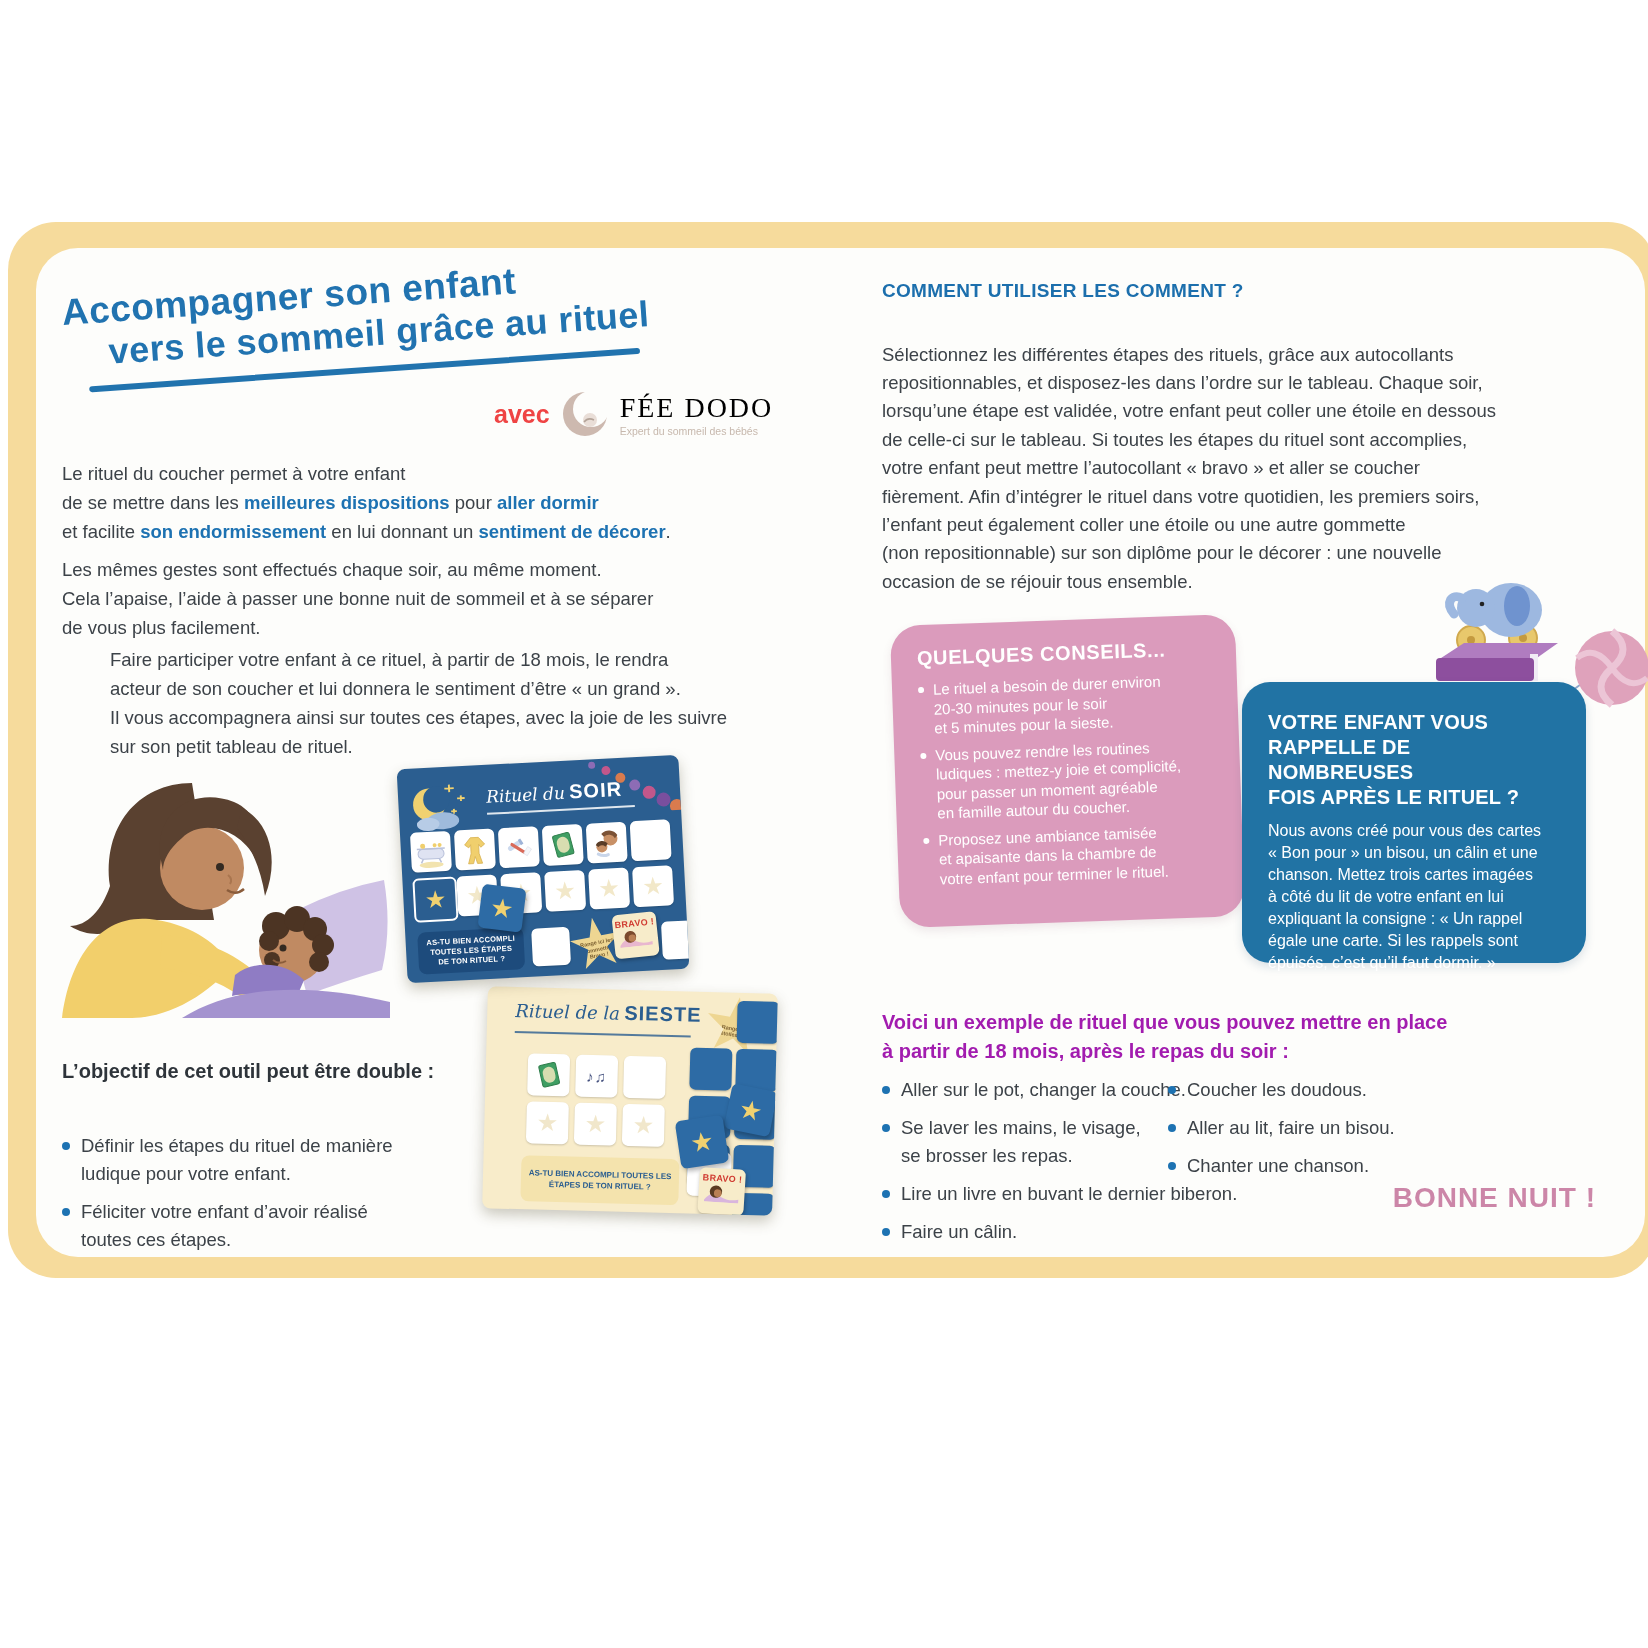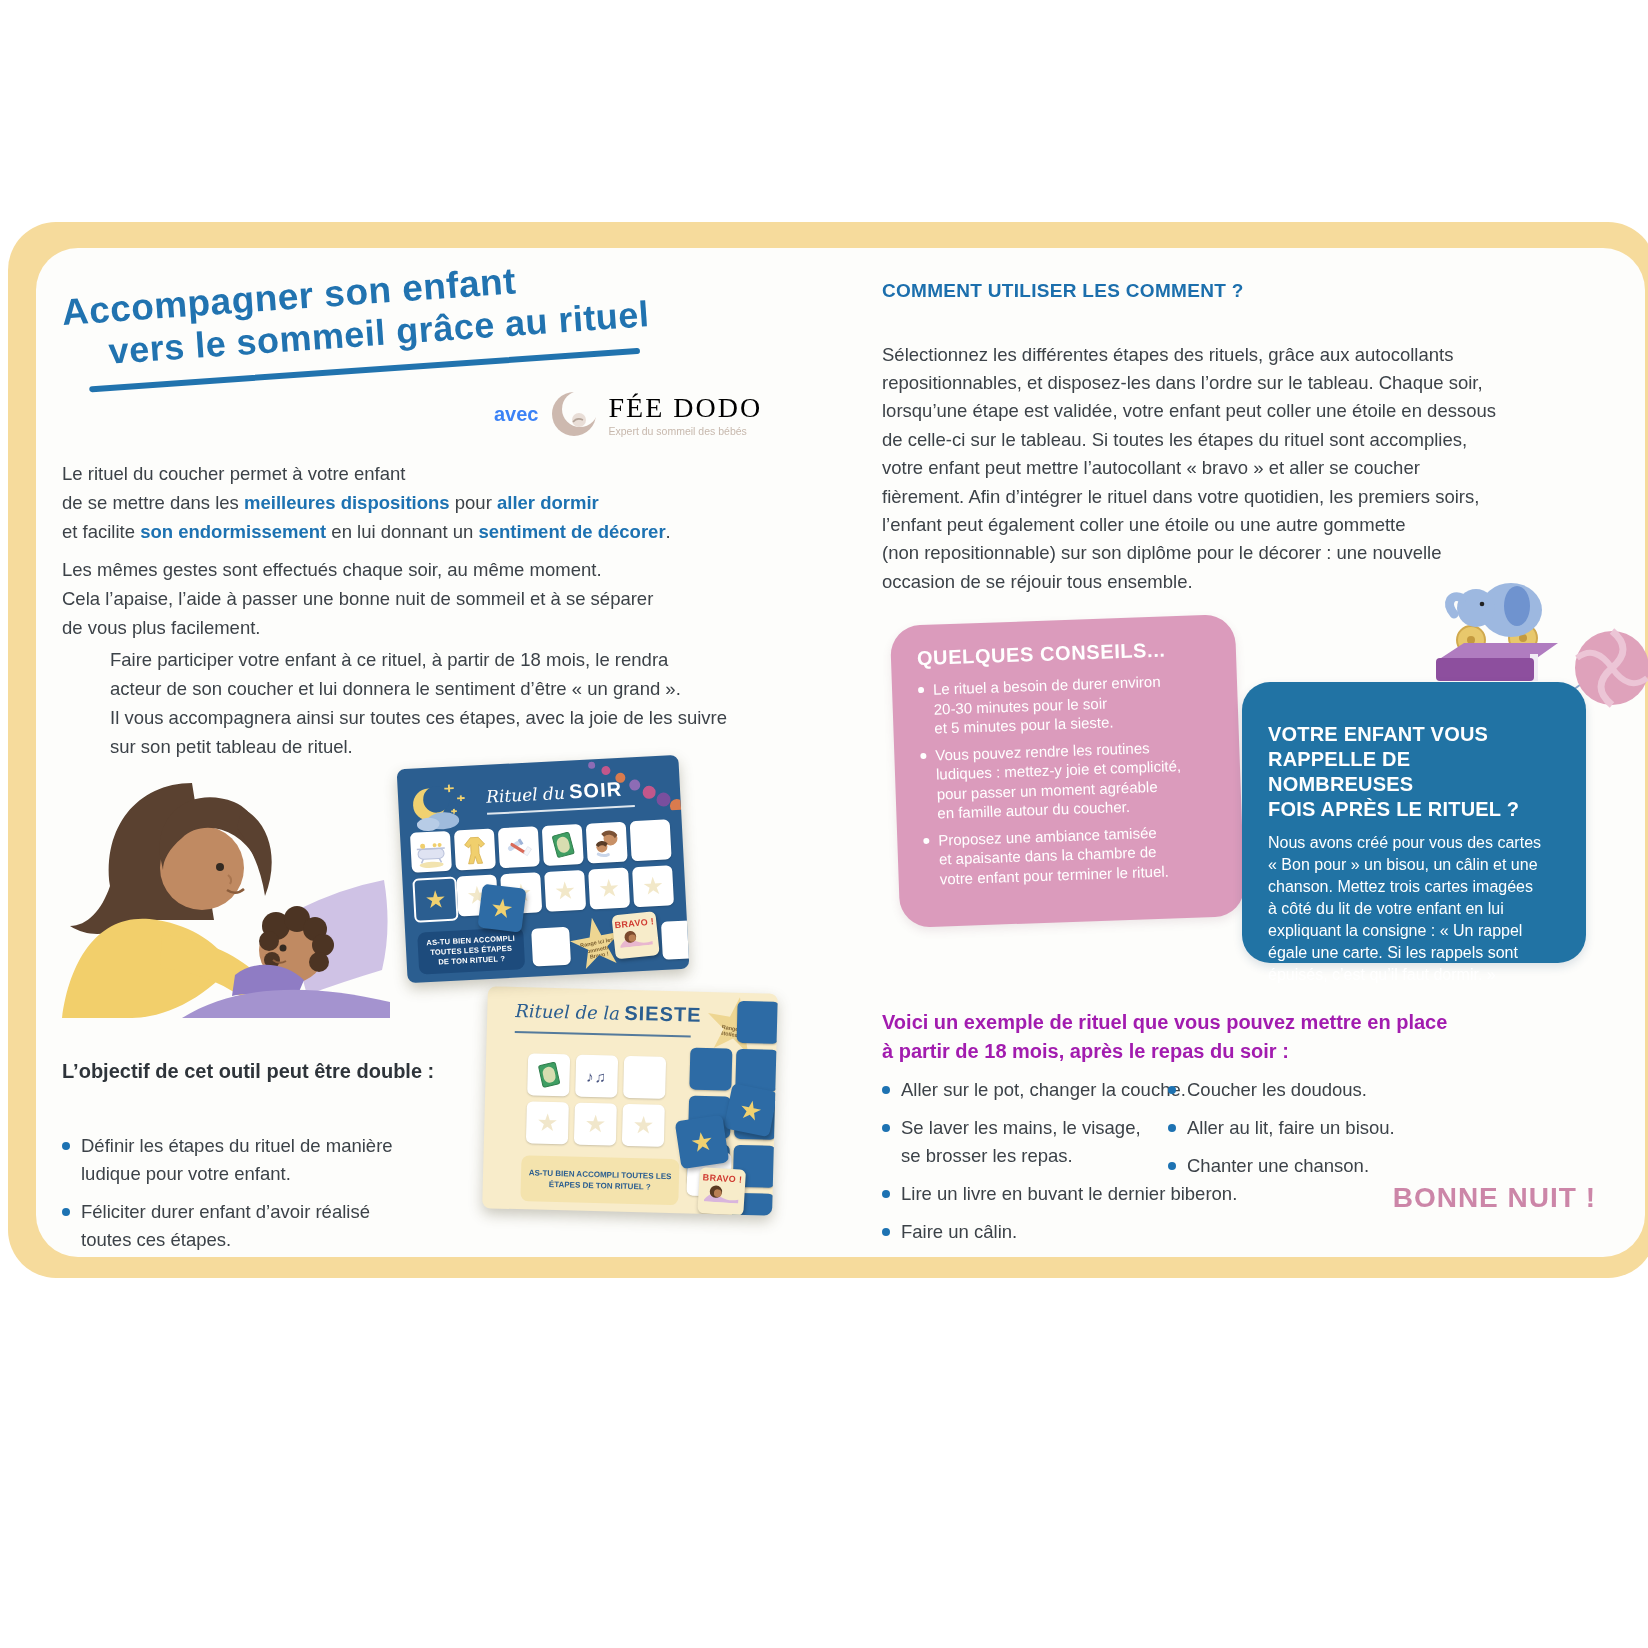--- a/index.html
+++ b/index.html
@@ -16,21 +16,21 @@
   .abs{position:absolute;}
 
   
   .title-block{position:absolute;left:28px;top:44px;transform:rotate(-4deg);transform-origin:left center;
         color:#2173b0;font-weight:bold;}
   .title-line1{font-size:37px;letter-spacing:.5px;}
   .title-line2{font-size:36px;padding-left:44px;letter-spacing:.5px;}
   .title-underline{margin-top:12px;margin-left:22px;width:552px;height:6px;border-radius:3px;background:#2173ae;}
 
   .logo-row{position:absolute;left:458px;top:138px;display:flex;align-items:center;gap:10px;}
-  .avec{font-size:20px;font-weight:bold;color:#3b82f6;}
+  .avec{font-size:25px;font-weight:bold;color:#ef4444;}
   .logo-mark{width:50px;height:56px;flex:0 0 auto;}
   .logo-text .logo-name{font-family:"Liberation Serif",serif;font-size:28px;letter-spacing:2px;color:#000000;}
   .logo-text .logo-tagline{font-size:10.5px;color:#c7b8ad;margin-top:1px;}
 
   .p1{left:26px;top:192px;width:640px;}
   .p2{left:26px;top:288px;width:640px;}
   .p3{left:26px;top:378px;width:660px;margin-left:48px;}
 
   .objective-heading{left:26px;top:812px;font-size:20px;font-weight:bold;color:#2e343a;}
   .blist{list-style:none;margin:0;padding:0;}
@@ -45,21 +45,21 @@
   .how-heading{left:846px;top:32px;font-size:19px;font-weight:bold;color:#1c6fad;letter-spacing:.3px;}
   .how-text{left:846px;top:74px;width:706px;line-height:28.4px;}
 
   .pink-box{left:859px;top:372px;width:345px;height:302px;background:#db9bbc;border-radius:30px;
         transform:rotate(-2deg);padding:22px 26px;box-sizing:border-box;color:#fff;box-shadow:0 4px 10px rgba(120,70,100,.12);}
   .pink-heading{font-size:20px;font-weight:bold;letter-spacing:.6px;margin-bottom:10px;}
   .tips-list li{padding-left:15px;font-size:15px;line-height:19.5px;color:#fff;margin-bottom:7px;}
   .tips-list li::before{background:#ffffff;width:6px;height:6px;top:7px;}
 
   .blue-box{left:1206px;top:434px;width:344px;height:281px;background:#2173a4;border-radius:28px;
-        padding:40px 26px;box-sizing:border-box;color:#fff;z-index:2;box-shadow:0 4px 10px rgba(30,70,110,.15);}
+        padding:28px 26px;box-sizing:border-box;color:#fff;z-index:2;box-shadow:0 4px 10px rgba(30,70,110,.15);}
   .blue-heading{font-size:20px;font-weight:bold;line-height:25px;white-space:pre-line;margin-bottom:10px;letter-spacing:.2px;}
   .blue-text{font-size:16px;line-height:22px;white-space:pre-line;}
 
   .elephant{left:1380px;top:322px;width:235px;height:150px;z-index:1;}
 
   .example-heading{left:846px;top:760px;font-size:20px;font-weight:bold;color:#a21caf;
         line-height:29px;white-space:pre-line;}
   .example-left{left:846px;top:828px;width:390px;}
   .example-right{left:1132px;top:828px;width:340px;}
   .good-night{left:1240px;top:934px;width:320px;text-align:right;font-size:28px;font-weight:bold;
@@ -176,21 +176,21 @@
           <path d="M231,192 q6,5 13,1" stroke="#8a5c3b" stroke-width="2" fill="none"></path>
           <path d="M193,207 C214,190 246,196 262,212 L251,238 C226,227 205,224 190,228 Z" fill="#8f7cc4"></path>
           <path d="M140,250 C192,218 262,214 348,234 L348,250 Z" fill="#a493cf"></path>
         </svg>
       </div>
 
       <div class="abs objective-heading">L’objectif de cet outil peut être double :</div>
       <ul class="abs blist objective-list">
         <li>Définir les étapes du rituel de manière
 ludique pour votre enfant.</li>
-        <li>Féliciter durer enfant d’avoir réalisé
+        <li>Féliciter votre enfant d’avoir réalisé
 toutes ces étapes.</li>
       </ul>
 
       <div class="board soir-board">
         <div class="abs" style="left:8px;top:12px;">
           <svg viewBox="0 0 70 58" width="66" height="55">
             <circle cx="24" cy="26" r="17" fill="#f0d170"></circle>
             <circle cx="32" cy="21" r="14" fill="#2b5e90"></circle>
             <path d="M45,6 h2 v8 h-2 z M41,9 h10 v2 h-10 z" fill="#f0d170"></path>
             <path d="M57,18 h2 v6 h-2 z M54,20 h8 v2 h-8 z" fill="#f0d170"></path>

